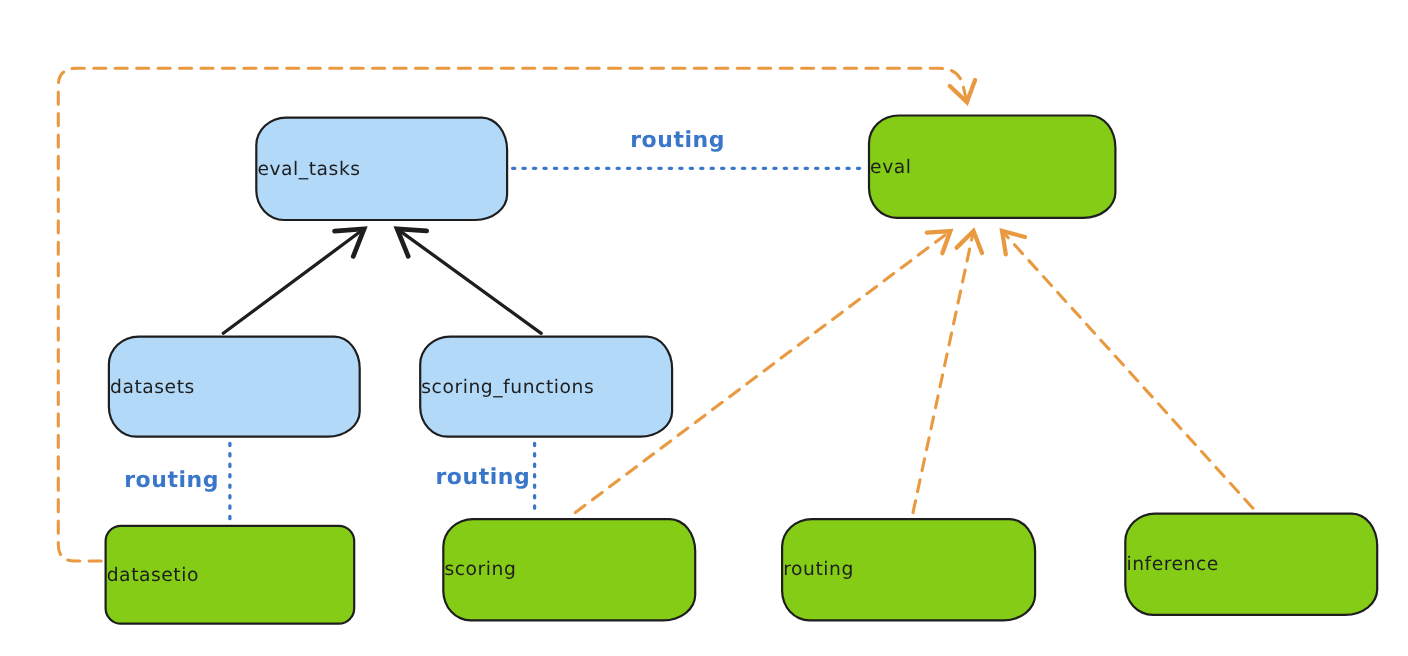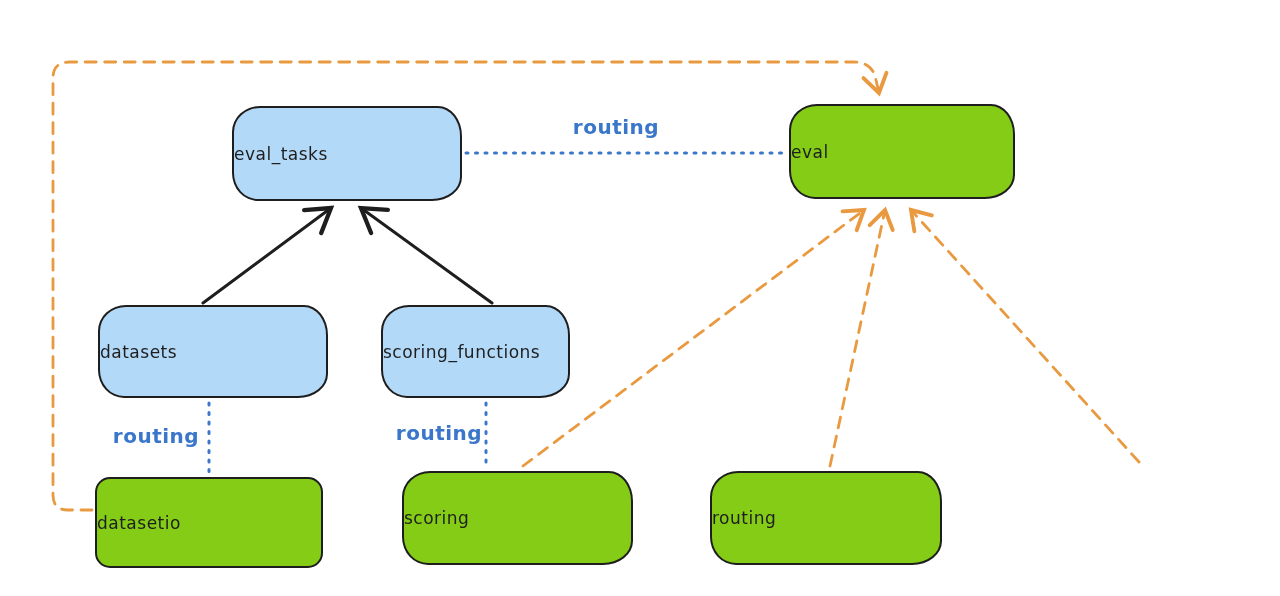--- a/index.html
+++ b/index.html
@@ -81,34 +81,37 @@
   </div>
 
   <div class="node green" style="left:789px; top:104px; width:226px; height:95px;">
     <span>eval</span>
   </div>
 
   <div class="node blue" style="left:98px; top:305px; width:230px; height:93px;">
     <span>datasets</span>
   </div>
 
-  <div class="node blue" style="left:381px; top:305px; width:189px; height:93px;">
+  <div class="node blue" style="left:381px; top:305px; width:231px; height:93px;">
     <span>scoring_functions</span>
   </div>
 
   <div class="node green" style="left:95px; top:477px; width:228px; height:91px;border-radius:15px;">
     <span>datasetio</span>
   </div>
 
   <div class="node green" style="left:387px; top:471px; width:231px; height:94px;margin-left:15px;">
     <span>scoring</span>
   </div>
 
   <div class="node green" style="left:710px; top:471px; width:232px; height:94px;">
     <span>routing</span>
   </div>
 
+  <div class="node green" style="left:1022px; top:466px; width:231px; height:94px;">
+    <span>inference</span>
+  </div>
 
   <div class="edge-label" style="left:616px; top:115px;">routing</div>
   <div class="edge-label" style="left:156px; top:424px;">routing</div>
   <div class="edge-label" style="left:439px; top:421px;">routing</div>
 
 </div>
 
 </body></html>

